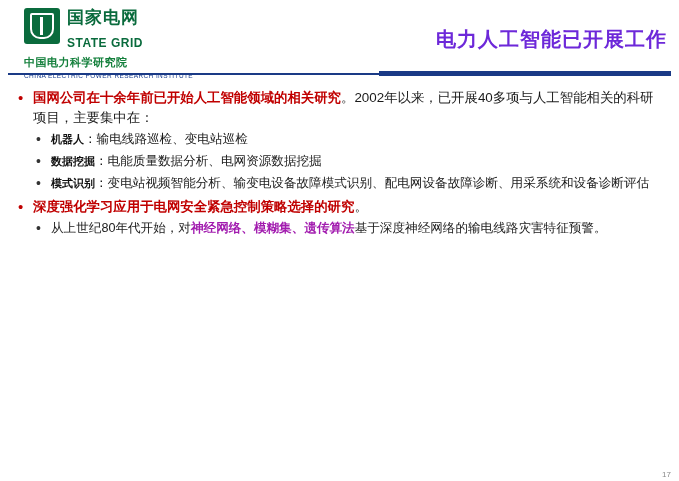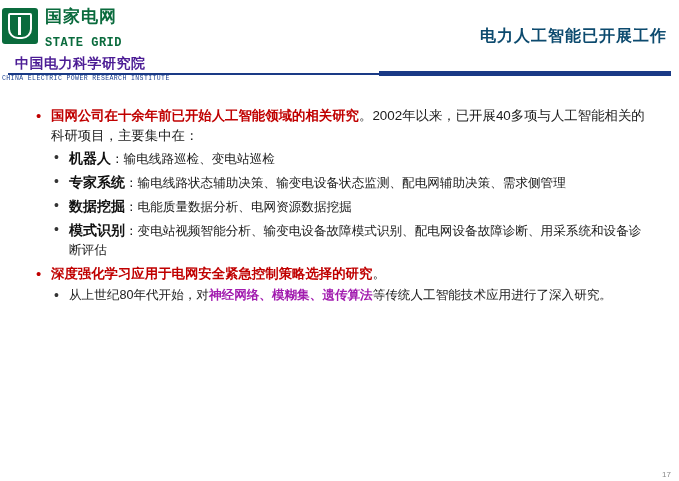--- a/index.html
+++ b/index.html
@@ -16,23 +16,22 @@
   .slide {
     position: relative;
     width: 679px;
     height: 481px;
     box-sizing: border-box;
   }
   
   .header {
     position: relative;
     height: 76px;
-    padding: 8px 10px 0 2px;
+    padding: 8px 10px 0 24px;
     box-sizing: border-box;
-    font-family: Liberation Mono, monospace;
   }
   .logo-row {
     display: flex;
     align-items: flex-start;
     gap: 7px;
   }
   .logo-mark {
     width: 36px;
     height: 36px;
     background: #0a6b3d;
@@ -72,40 +71,39 @@
     letter-spacing: 1px;
   }
   .logo-en {
     font-size: 12px;
     font-weight: bold;
     color: #0a6b3d;
     letter-spacing: 0.5px;
     margin-top: 11px;
   }
   .inst-cn {
-    font-size: 14px;
-    font-weight: bold;
-    color: #4c1d95;
+    font-size: 11px;
+    font-weight: bold;
+    color: #15803d;
     margin-top: 6px;
     letter-spacing: 0.5px;
-    margin-left: 13px;
   }
   .inst-en {
     font-size: 6.5px;
     color: #1b3f8f;
     letter-spacing: 0.4px;
     margin-top: 2px;
   }
   .slide-title {
     position: absolute;
     right: 12px;
     top: 26px;
-    font-size: 16px;
-    font-weight: bold;
-    color: #0c4a6e;
+    font-size: 20px;
+    font-weight: bold;
+    color: #6d28d9;
     letter-spacing: 1px;
     text-align: right;
   }
   .title-rule {
     position: absolute;
     left: 8px;
     right: 8px;
     top: 73px;
     height: 2px;
     background: #1a3a86;
@@ -118,21 +116,21 @@
     height: 5px;
     background: #1a3a86;
   }
   
   .body-area {
     position: relative;
     padding: 12px 14px 0 16px;
   }
   ul {
     list-style: none;
-    margin: 18px;
+    margin: 0;
     padding: 0;
   }
   .l1 {
     position: relative;
     padding-left: 17px;
     margin-bottom: 4px;
     font-size: 13.4px;
     line-height: 1.5;
     color: #1a1a1a;
   }
@@ -164,21 +162,21 @@
     content: "•";
     position: absolute;
     left: 3px;
     top: -1px;
     color: #333333;
     font-size: 14px;
     line-height: 1.45;
   }
   .lead {
     font-weight: bold;
-    font-size: 14px;
+    font-size: 11px;
     color: #111111;
     text-align: right;
   }
   .blue-bold {
     color: #a21caf;
     font-weight: bold;
   }
   .page-num {
     position: absolute;
     right: 8px;
@@ -212,37 +210,34 @@
     <ul>
 
       <li class="l1">
         <span class="red-bold">国网公司在十余年前已开始人工智能领域的相关研究</span><span>。2002年以来，已开展40多项与人工智能相关的科研项目，主要集中在：</span>
 
         <ul class="l2-list">
           <li class="l2">
             <span class="lead">机器人</span><span>：输电线路巡检、变电站巡检</span>
           </li>
           <li class="l2">
-            <span class="lead">专家系统</span><span>：输电线路状态辅助决策、输变电设备状态监测、配电网辅助决策、需求侧管理</span>
-          </li>
-          <li class="l2">
             <span class="lead">数据挖掘</span><span>：电能质量数据分析、电网资源数据挖掘</span>
           </li>
           <li class="l2">
             <span class="lead">模式识别</span><span>：变电站视频智能分析、输变电设备故障模式识别、配电网设备故障诊断、用采系统和设备诊断评估</span>
           </li>
         </ul>
       </li>
 
       <li class="l1">
         <span class="red-bold">深度强化学习应用于电网安全紧急控制策略选择的研究</span><span>。</span>
 
         <ul class="l2-list">
           <li class="l2">
-            <span>从上世纪80年代开始，对</span><span class="blue-bold">神经网络、模糊集、遗传算法</span><span>等传统人工智能技术应用进行了深入研究。</span>
+            <span>从上世纪80年代开始，对</span><span class="blue-bold">神经网络、模糊集、遗传算法</span><span>基于深度神经网络的输电线路灾害特征预警。</span>
           </li>
         </ul>
       </li>
 
     </ul>
   </div>
 
   <div class="page-num">17</div>
 </div>
 

